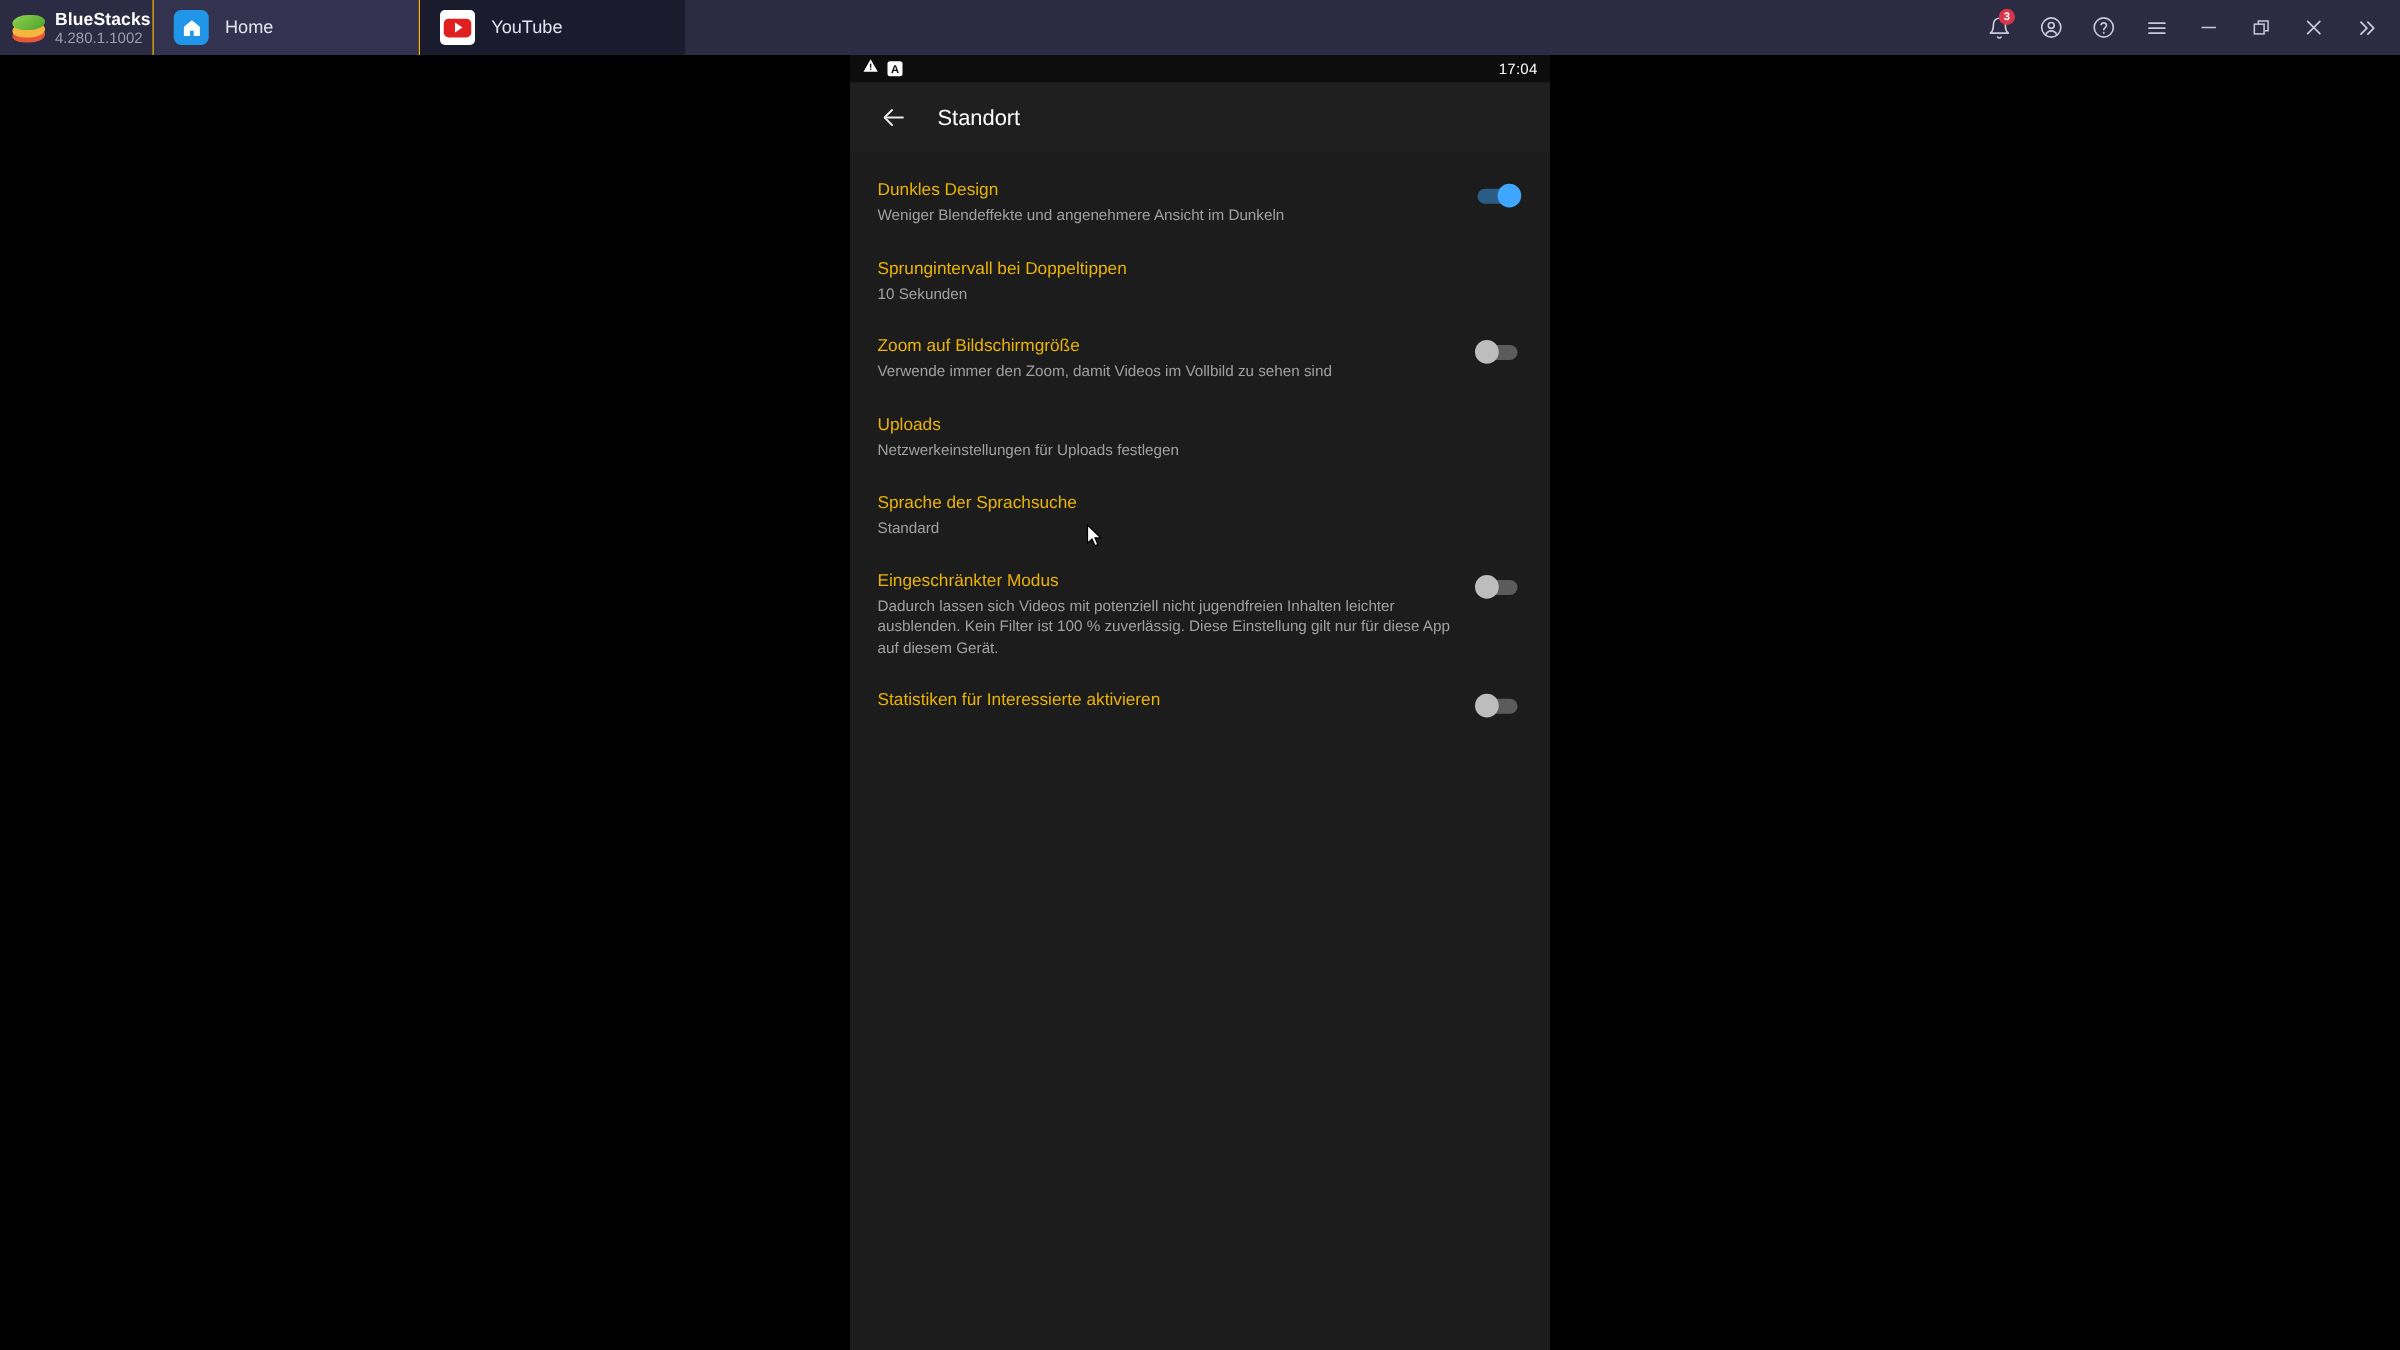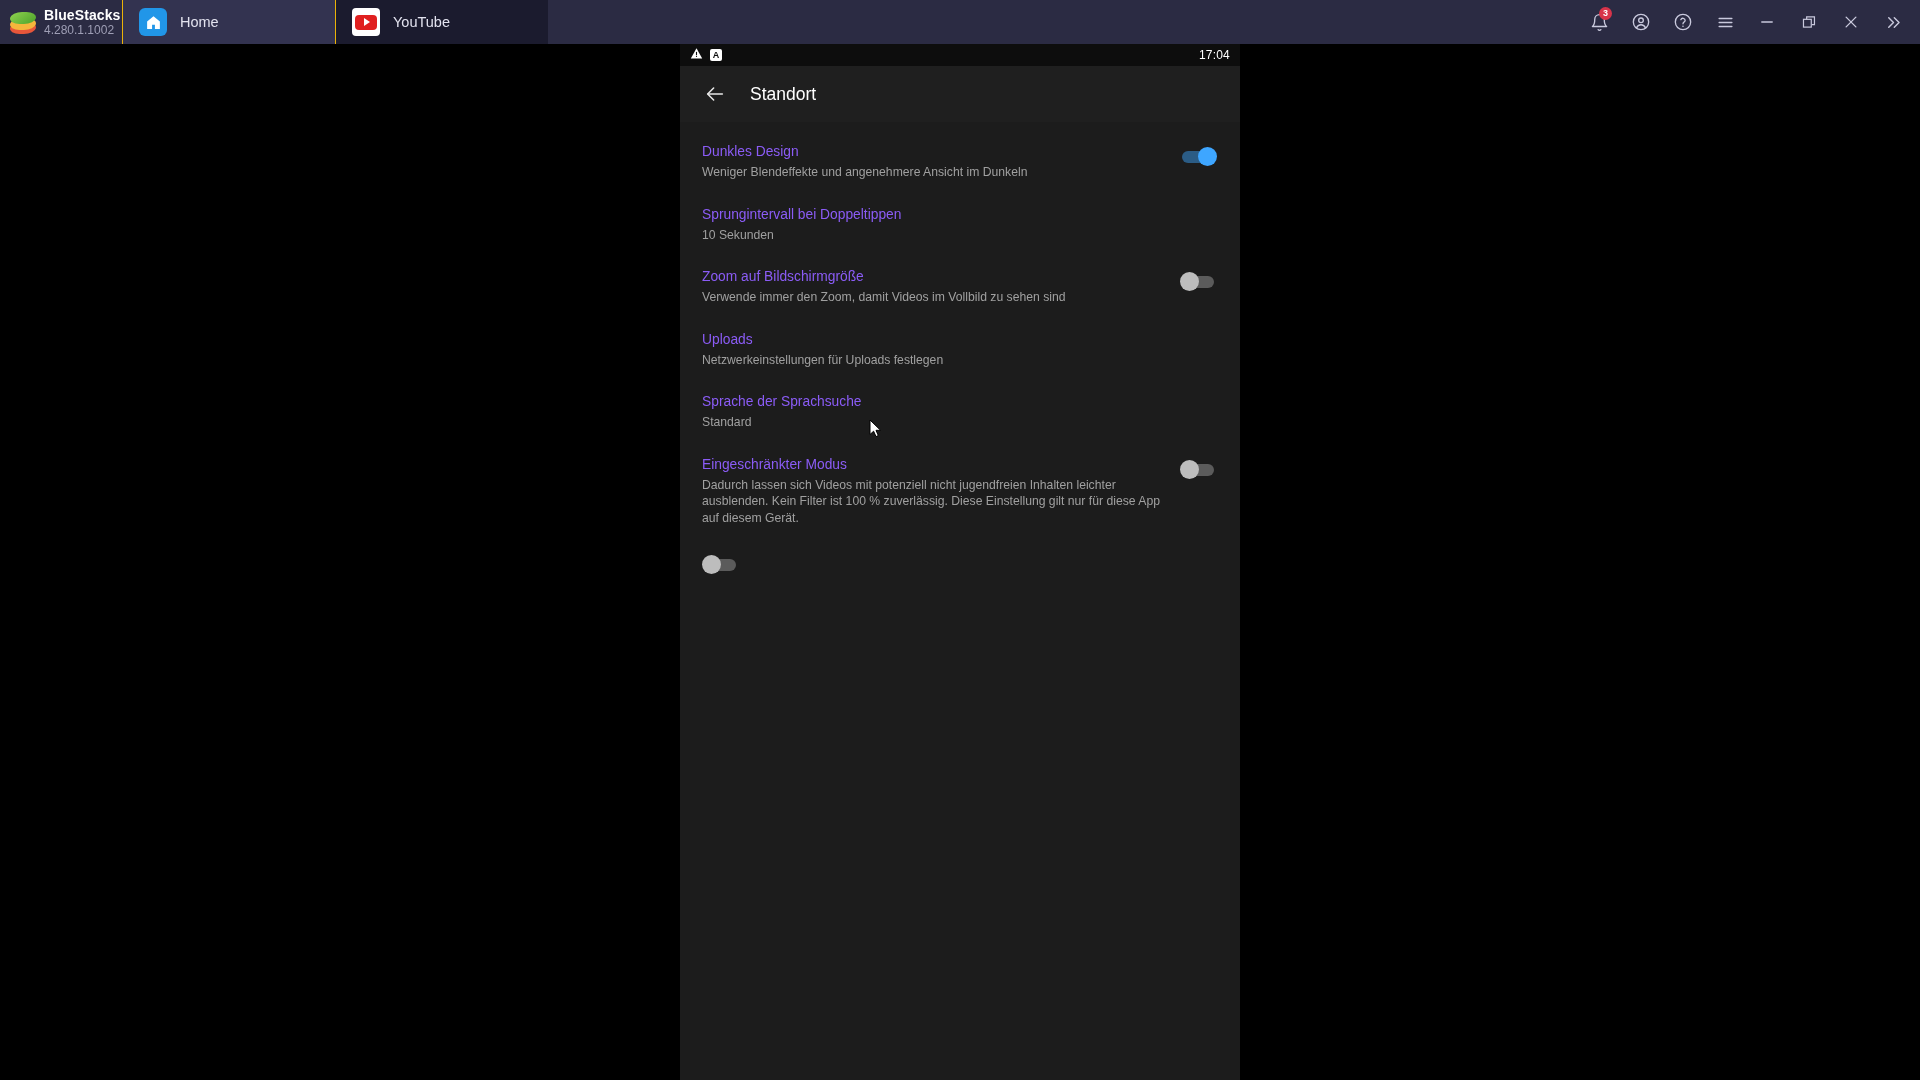--- a/index.html
+++ b/index.html
@@ -229,21 +229,21 @@
   }
   .setting-row {
     display: flex;
     align-items: flex-start;
     padding: 12px 22px 12px 22px;
     box-sizing: border-box;
     min-height: 48px;
   }
   .setting-texts { flex: 1 1 auto; padding-right: 14px; }
   .setting-title {
-    color: #8b5cf6;
+    color: #eab308;
     font-size: 13.8px;
     line-height: 19px;
     font-weight: 400;
   }
   .setting-sub {
     color: #a0a0a0;
     font-size: 12.2px;
     line-height: 16.5px;
     margin-top: 3px;
   }
@@ -462,20 +462,23 @@
             <div class="setting-title">Eingeschränkter Modus</div>
             <div class="setting-sub">Dadurch lassen sich Videos mit potenziell nicht jugendfreien Inhalten leichter ausblenden. Kein Filter ist 100 % zuverlässig. Diese Einstellung gilt nur für diese App auf diesem Gerät.</div>
           </div>
           <div class="toggle off">
             <div class="track"></div>
               <div class="knob"></div>
           </div>
         </div>
 
         <div class="setting-row">
+          <div class="setting-texts">
+            <div class="setting-title">Statistiken für Interessierte aktivieren</div>
+          </div>
           <div class="toggle off">
             <div class="track"></div>
               <div class="knob"></div>
           </div>
         </div>
 
       </div>
     </div>
   </div>
 

